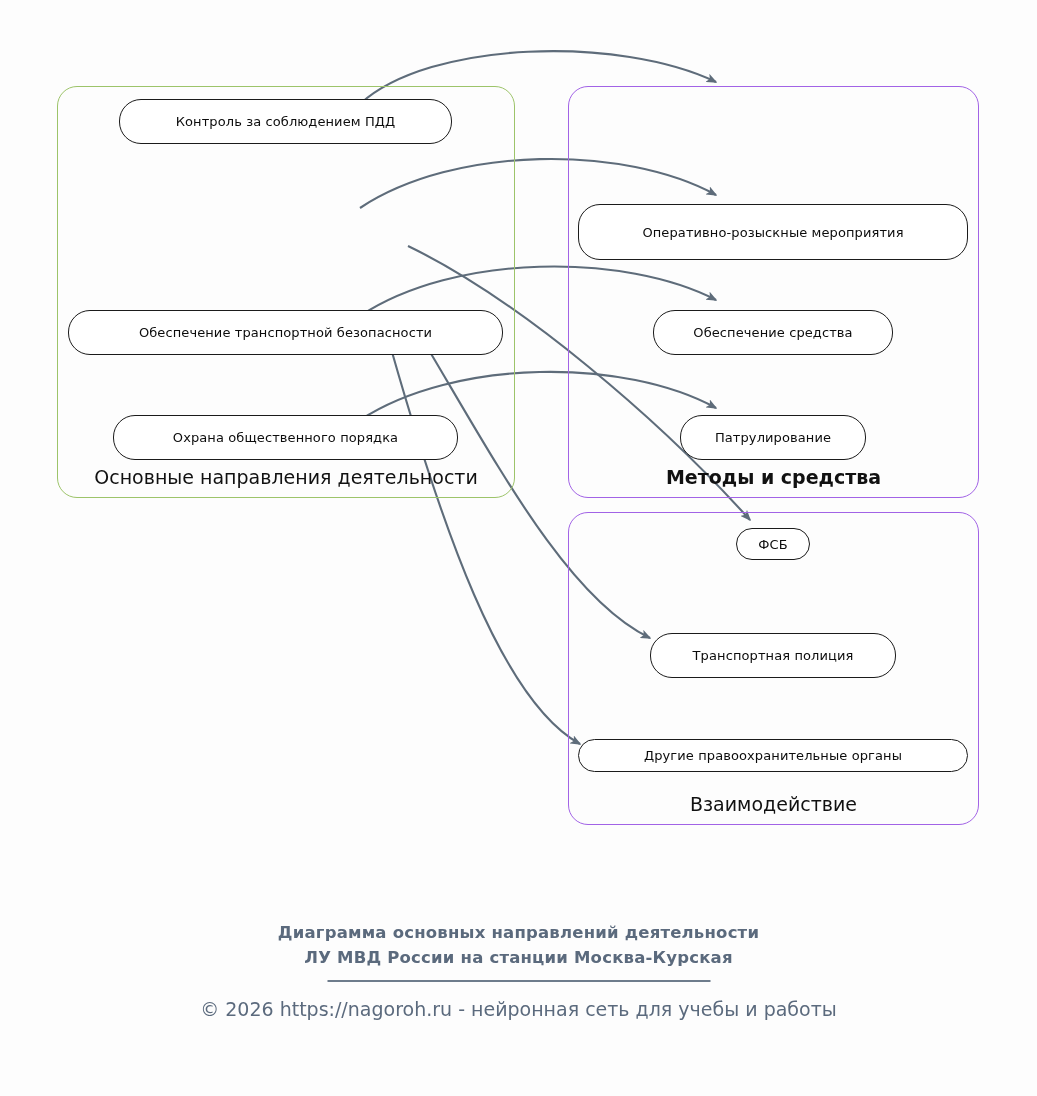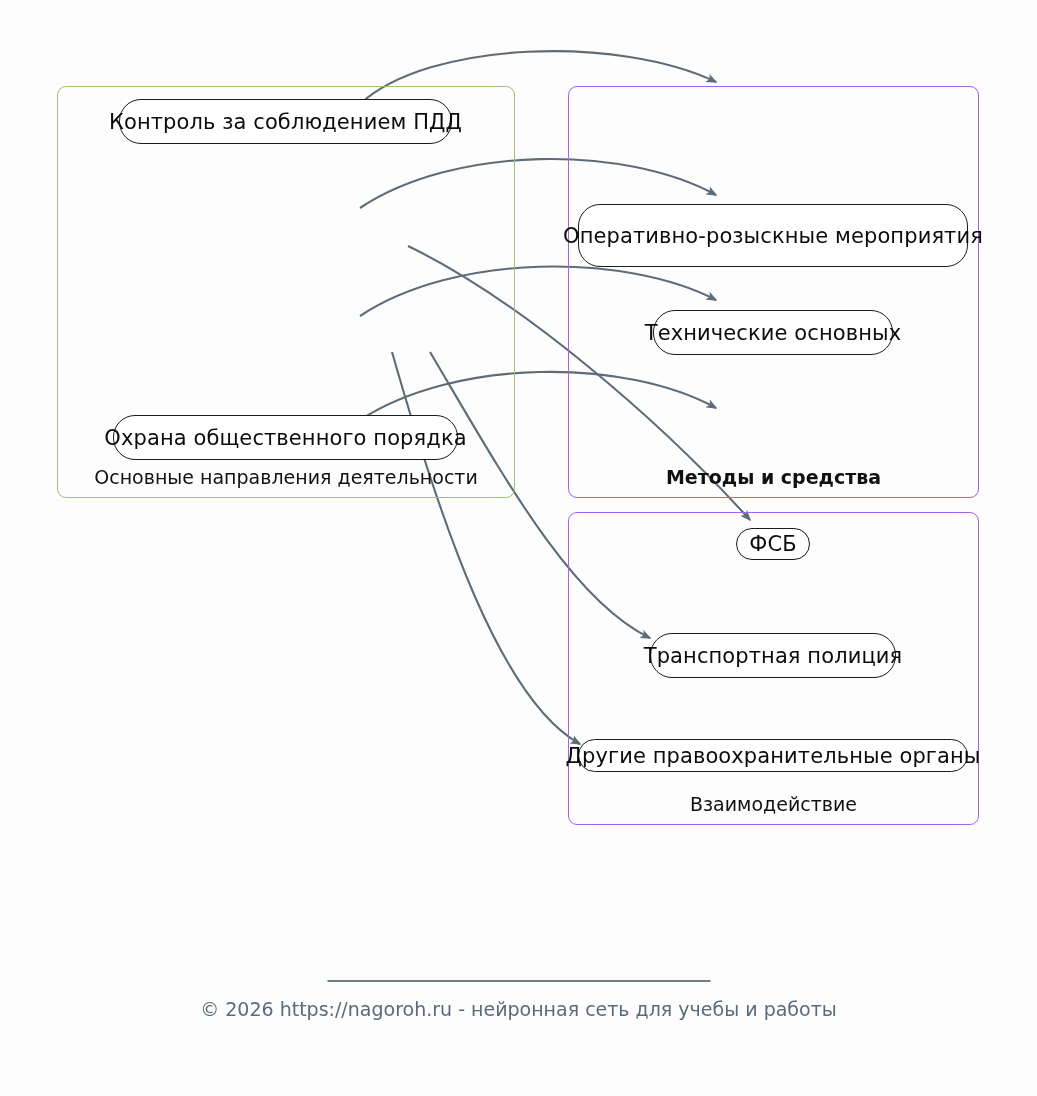--- a/index.html
+++ b/index.html
@@ -23,21 +23,21 @@
     left: 0;
     top: 0;
     width: 1037px;
     height: 1096px;
     pointer-events: none;
   }
   .cluster {
     position: absolute;
     box-sizing: border-box;
     border: 1.6px solid #999;
-    border-radius: 9px;
+    border-radius: 20px;
     background: transparent;
     padding-left: 20px;
   }
   .cluster.green  { border-color: #9dc46a; }
   .cluster.purple { border-color: #a263e6; }
   .cluster-label {
     position: absolute;
     left: 0;
     right: 0;
     text-align: center;
@@ -48,21 +48,21 @@
   }
   .node {
     position: absolute;
     box-sizing: border-box;
     background: #ffffff;
     border: 1.7px solid #1b1b1b;
     border-radius: 22px;
     display: flex;
     align-items: center;
     justify-content: center;
-    font-size: 21px;
+    font-size: 13px;
     color: #0c0c0c;
     white-space: nowrap;
     letter-spacing: 0.1px;
   }
   .footer {
     position: absolute;
     left: 0;
     right: 0;
     text-align: center;
   }
@@ -128,43 +128,53 @@
 
   <div class="cluster purple" style="left:568px; top:512px; width:411px; height:313px;">
     <div class="cluster-label" style="bottom:9px;">Взаимодействие</div>
   </div>
 
   <div class="node" style="left:119px; top:99px; width:333px; height:45px;">
     <span>Контроль за соблюдением ПДД</span>
   </div>
 
 
+  <div class="node" style="left:68px; top:310px; width:435px; height:45px;">
+    <span>Обеспечение транспортной безопасности</span>
+  </div>
 
   <div class="node" style="left:113px; top:415px; width:345px; height:45px;">
     <span>Охрана общественного порядка</span>
   </div>
 
 
-  <div class="node" style="left:578px; top:204px; width:390px; height:63px;">
+  <div class="node" style="left:578px; top:204px; width:390px; height:56px;">
     <span>Оперативно-розыскные мероприятия</span>
   </div>
 
   <div class="node" style="left:653px; top:310px; width:240px; height:45px;">
-    <span>Технические основных</span>
+    <span>Обеспечение средства</span>
   </div>
 
+  <div class="node" style="left:680px; top:415px; width:186px; height:45px;">
+    <span>Патрулирование</span>
+  </div>
 
   <div class="node" style="left:736px; top:528px; width:74px; height:32px;">
     <span>ФСБ</span>
   </div>
 
   <div class="node" style="left:650px; top:633px; width:246px; height:45px;">
     <span>Транспортная полиция</span>
   </div>
 
   <div class="node" style="left:578px; top:739px; width:390px; height:33px;">
     <span>Другие правоохранительные органы</span>
   </div>
 
+  <div class="footer footer-title">
+    <div>Диаграмма основных направлений деятельности</div>
+    <div>ЛУ МВД России на станции Москва-Курская</div>
+  </div>
   <div class="footer-rule"></div>
   <div class="footer footer-credit">© 2026 https://nagoroh.ru - нейронная сеть для учебы и работы</div>
 
 </div>
 
 </body></html>

